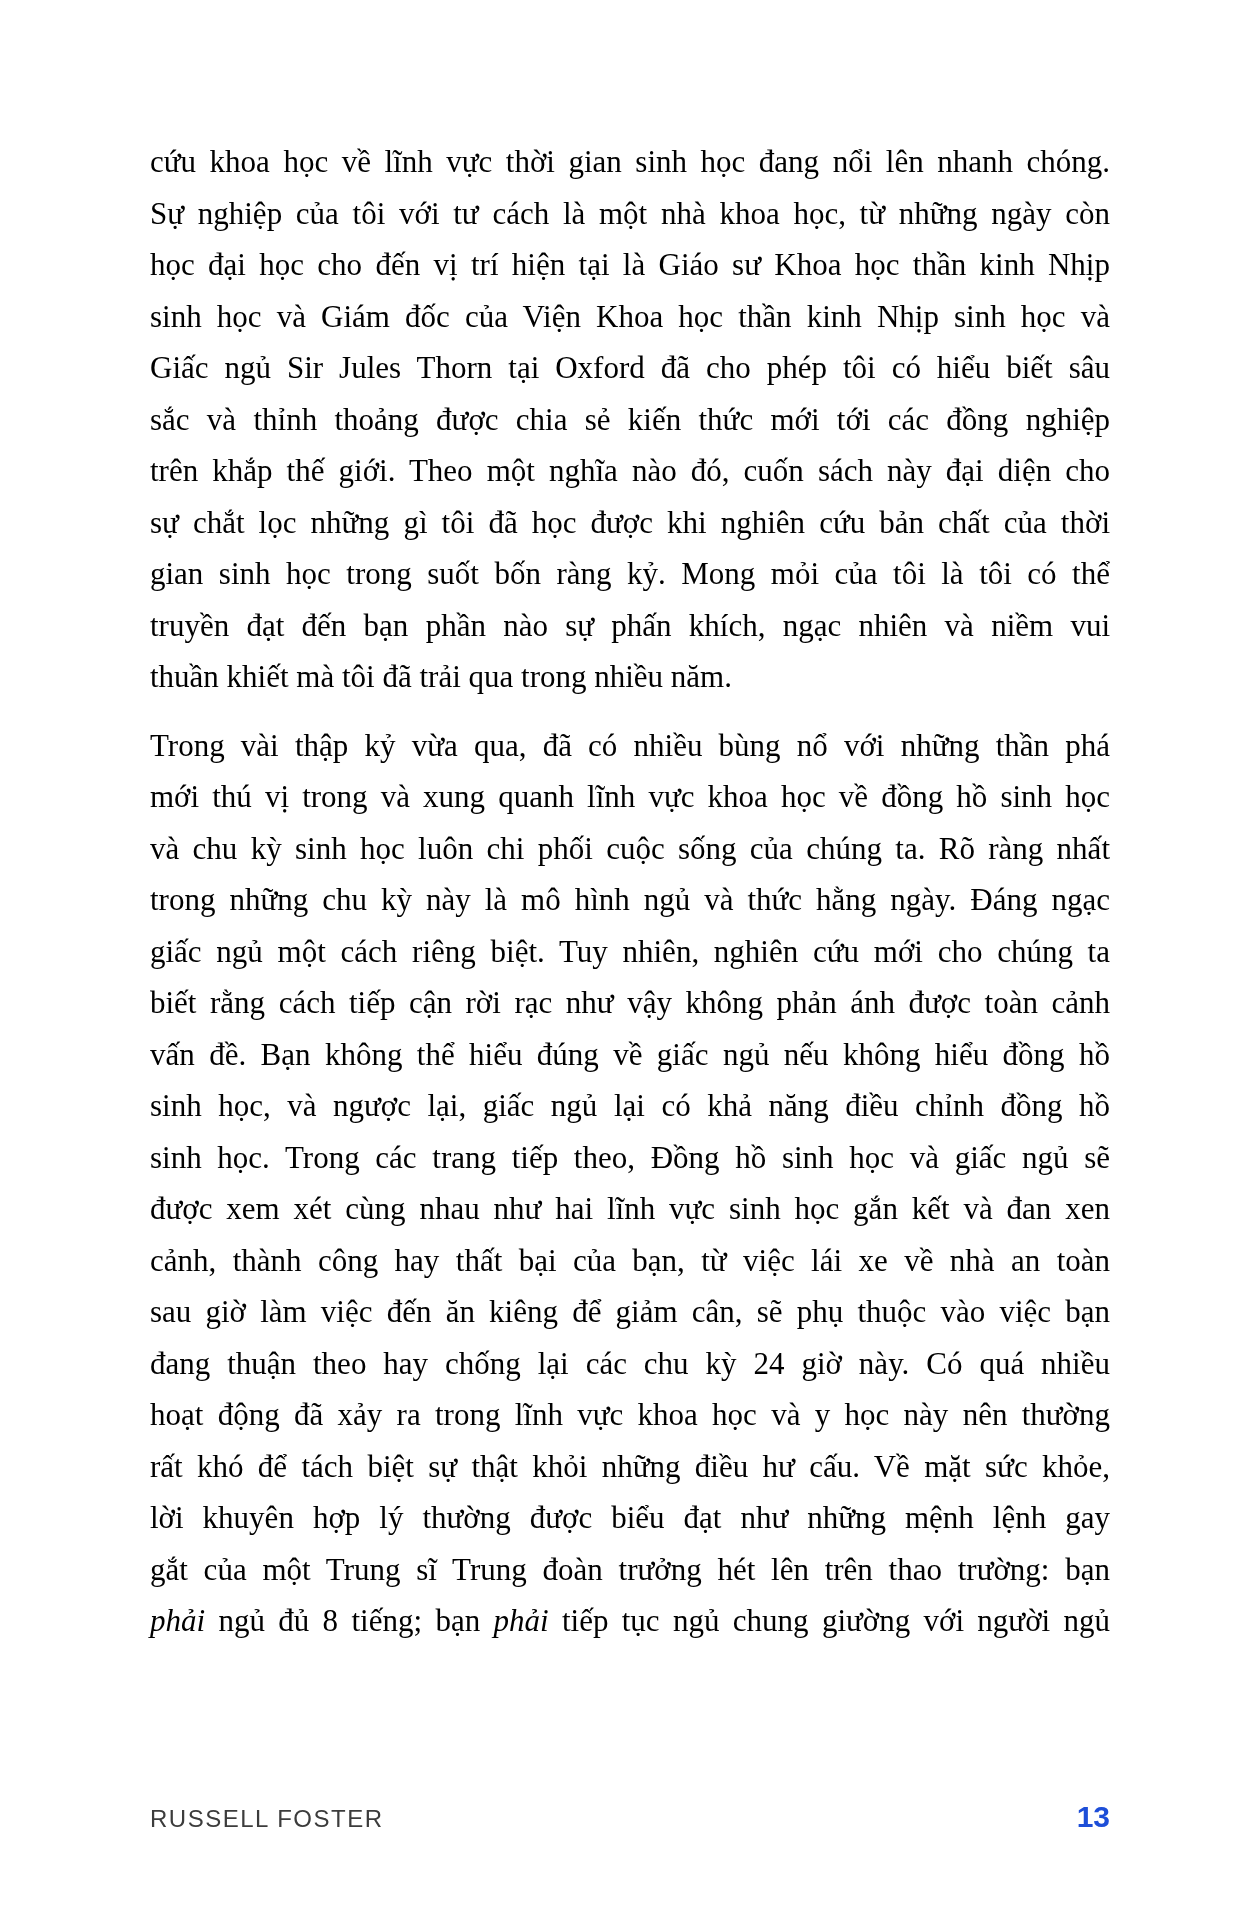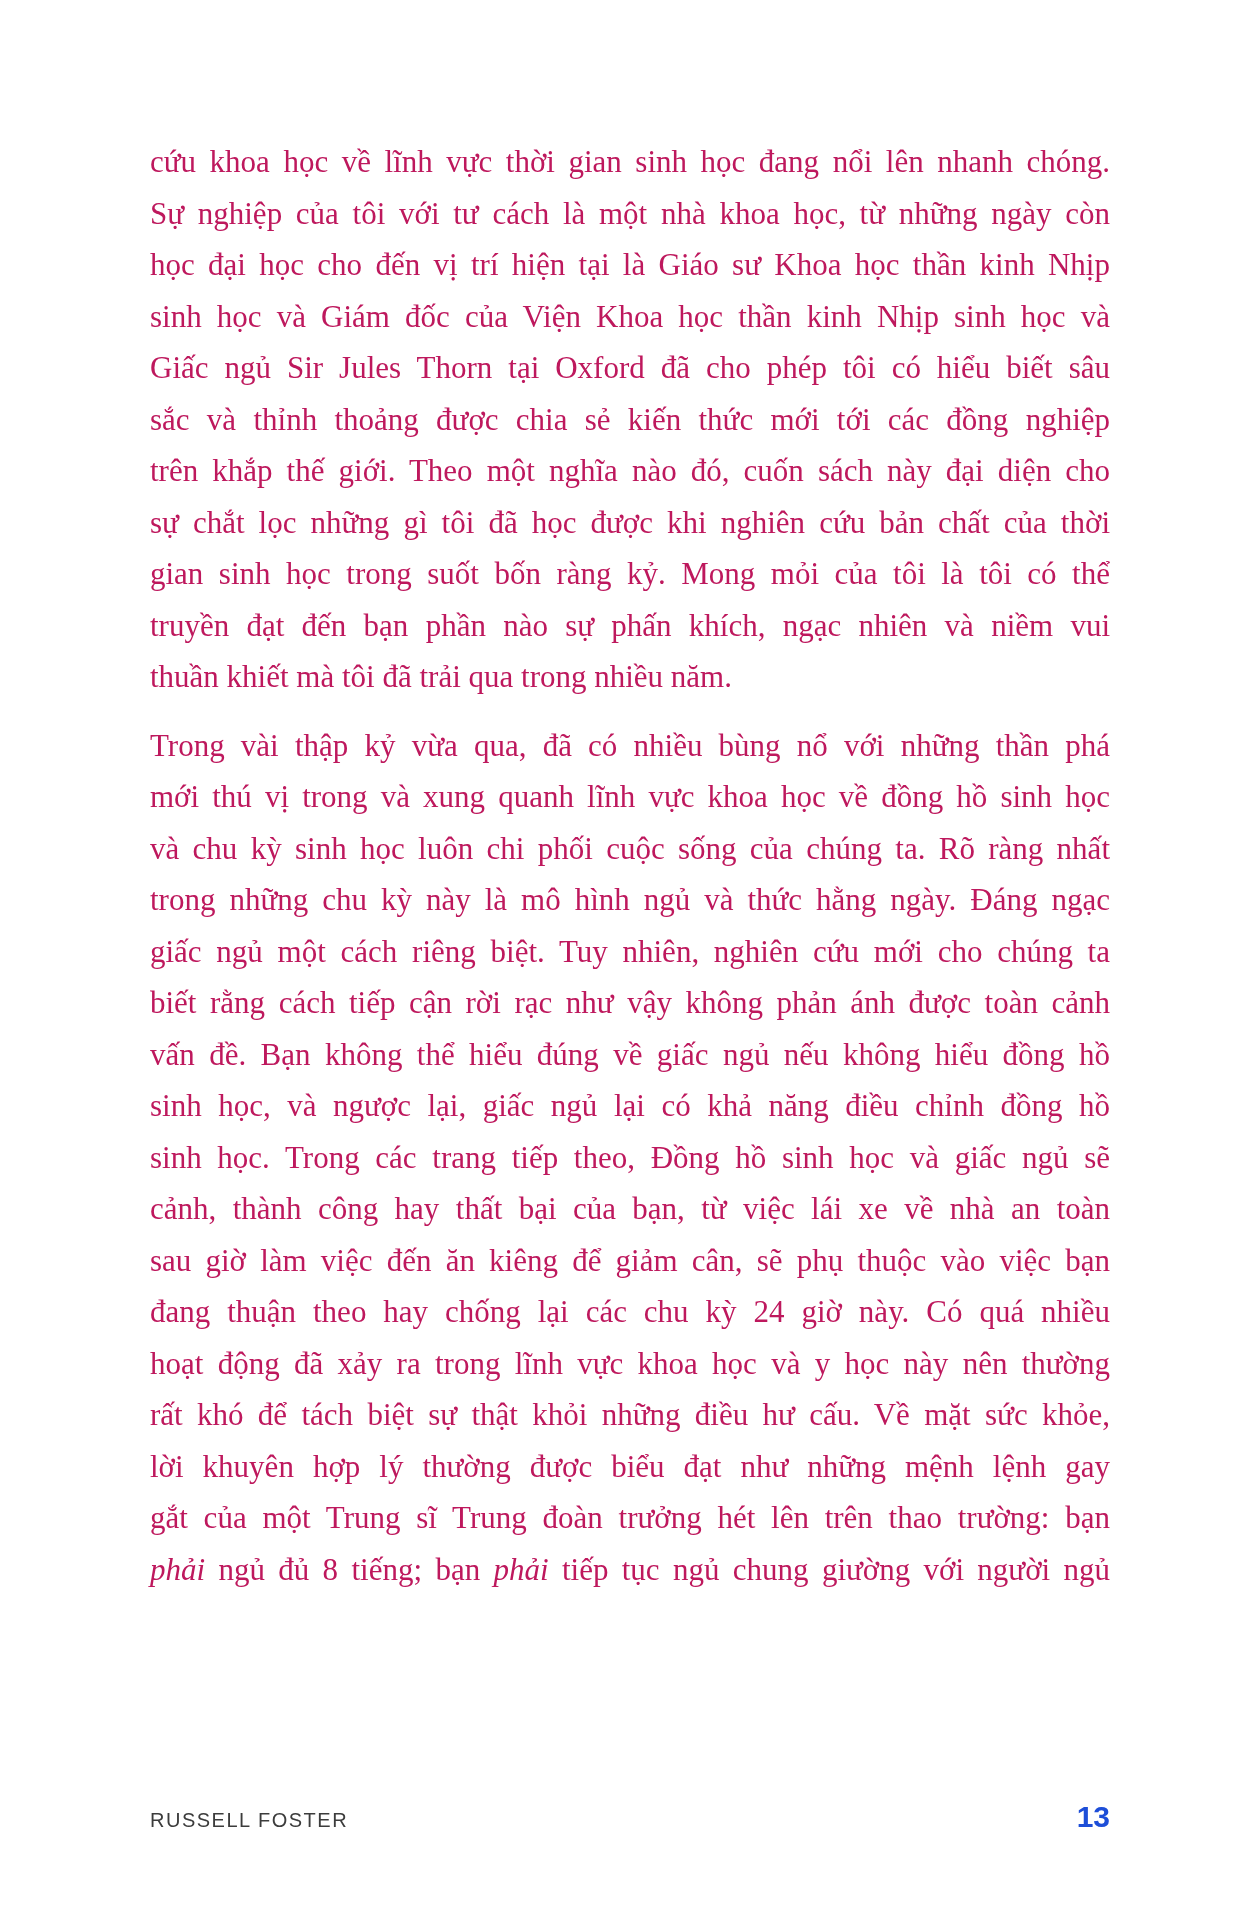--- a/index.html
+++ b/index.html
@@ -46,36 +46,36 @@
     position: absolute;
     left: 150px;
     width: 960px;
     top: 1800px;
     display: flex;
     justify-content: space-between;
     align-items: baseline;
     font-family: "Liberation Sans", "DejaVu Sans", sans-serif;
   }
   .author {
-    font-size: 20px;
+    font-size: 24px;
     letter-spacing: 1.5px;
     color: #3c3c3c;
     font-weight: 400;
   }
   .pagenum {
     font-size: 30px;
     font-weight: 700;
     color: #1d4ed8;
   }
 </style>
 </head>
 <body style="background: rgb(255, 255, 255);">
 
 <div class="page">
-  <div class="text-block" style="color: #be185d;">
+  <div class="text-block" style="color: #000000;">
       <div class="paragraph">
         <div class="line"><span>cứu khoa học về lĩnh vực thời gian sinh học đang nổi lên nhanh chóng.</span></div>
         <div class="line"><span>Sự nghiệp của tôi với tư cách là một nhà khoa học, từ những ngày còn</span></div>
         <div class="line"><span>học đại học cho đến vị trí hiện tại là Giáo sư Khoa học thần kinh Nhịp</span></div>
         <div class="line"><span>sinh học và Giám đốc của Viện Khoa học thần kinh Nhịp sinh học và</span></div>
         <div class="line"><span>Giấc ngủ Sir Jules Thorn tại Oxford đã cho phép tôi có hiểu biết sâu</span></div>
         <div class="line"><span>sắc và thỉnh thoảng được chia sẻ kiến thức mới tới các đồng nghiệp</span></div>
         <div class="line"><span>trên khắp thế giới. Theo một nghĩa nào đó, cuốn sách này đại diện cho</span></div>
         <div class="line"><span>sự chắt lọc những gì tôi đã học được khi nghiên cứu bản chất của thời</span></div>
         <div class="line"><span>gian sinh học trong suốt bốn ràng kỷ. Mong mỏi của tôi là tôi có thể</span></div>
@@ -85,20 +85,21 @@
       <div class="paragraph">
         <div class="line"><span>Trong vài thập kỷ vừa qua, đã có nhiều bùng nổ với những thần phá</span></div>
         <div class="line"><span>mới thú vị trong và xung quanh lĩnh vực khoa học về đồng hồ sinh học</span></div>
         <div class="line"><span>và chu kỳ sinh học luôn chi phối cuộc sống của chúng ta. Rõ ràng nhất</span></div>
         <div class="line"><span>trong những chu kỳ này là mô hình ngủ và thức hằng ngày. Đáng ngạc</span></div>
         <div class="line"><span>giấc ngủ một cách riêng biệt. Tuy nhiên, nghiên cứu mới cho chúng ta</span></div>
         <div class="line"><span>biết rằng cách tiếp cận rời rạc như vậy không phản ánh được toàn cảnh</span></div>
         <div class="line"><span>vấn đề. Bạn không thể hiểu đúng về giấc ngủ nếu không hiểu đồng hồ</span></div>
         <div class="line"><span>sinh học, và ngược lại, giấc ngủ lại có khả năng điều chỉnh đồng hồ</span></div>
         <div class="line"><span>sinh học. Trong các trang tiếp theo, Đồng hồ sinh học và giấc ngủ sẽ</span></div>
+        <div class="line"><span>được xem xét cùng nhau như hai lĩnh vực sinh học gắn kết và đan xen</span></div>
         <div class="line"><span>cảnh, thành công hay thất bại của bạn, từ việc lái xe về nhà an toàn</span></div>
         <div class="line"><span>sau giờ làm việc đến ăn kiêng để giảm cân, sẽ phụ thuộc vào việc bạn</span></div>
         <div class="line"><span>đang thuận theo hay chống lại các chu kỳ 24 giờ này. Có quá nhiều</span></div>
         <div class="line"><span>hoạt động đã xảy ra trong lĩnh vực khoa học và y học này nên thường</span></div>
         <div class="line"><span>rất khó để tách biệt sự thật khỏi những điều hư cấu. Về mặt sức khỏe,</span></div>
         <div class="line"><span>lời khuyên hợp lý thường được biểu đạt như những mệnh lệnh gay</span></div>
         <div class="line"><span>gắt của một Trung sĩ Trung đoàn trưởng hét lên trên thao trường: bạn</span></div>
         <div class="line"><span class="italic">phải</span><span> ngủ đủ 8 tiếng; bạn </span><span class="italic">phải</span><span> tiếp tục ngủ chung giường với người ngủ</span></div>
       </div>
     </div>

